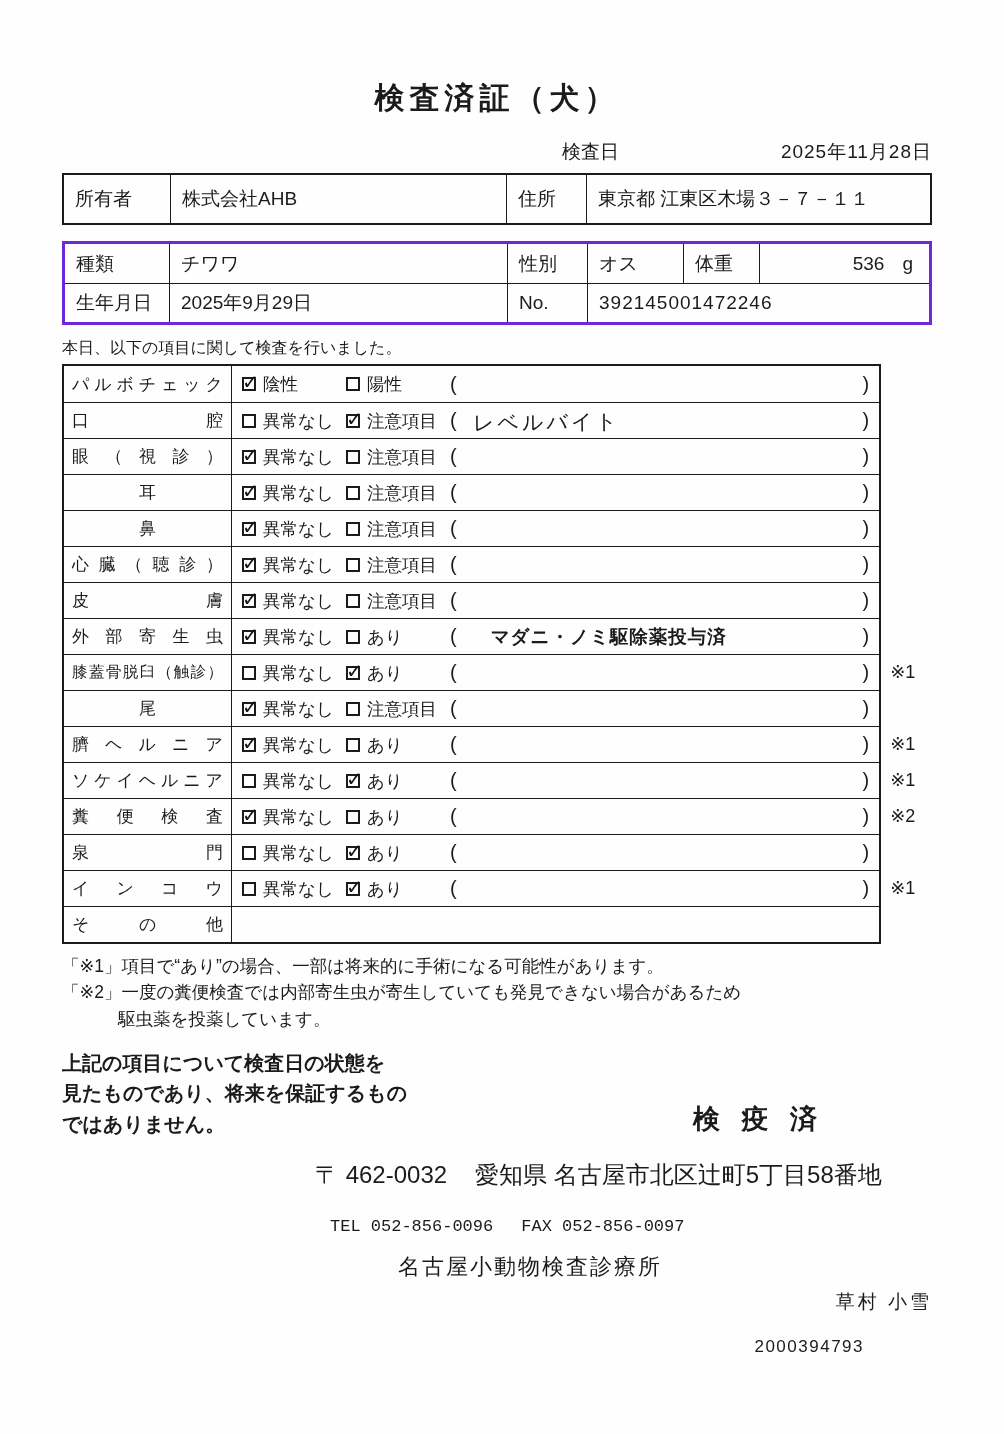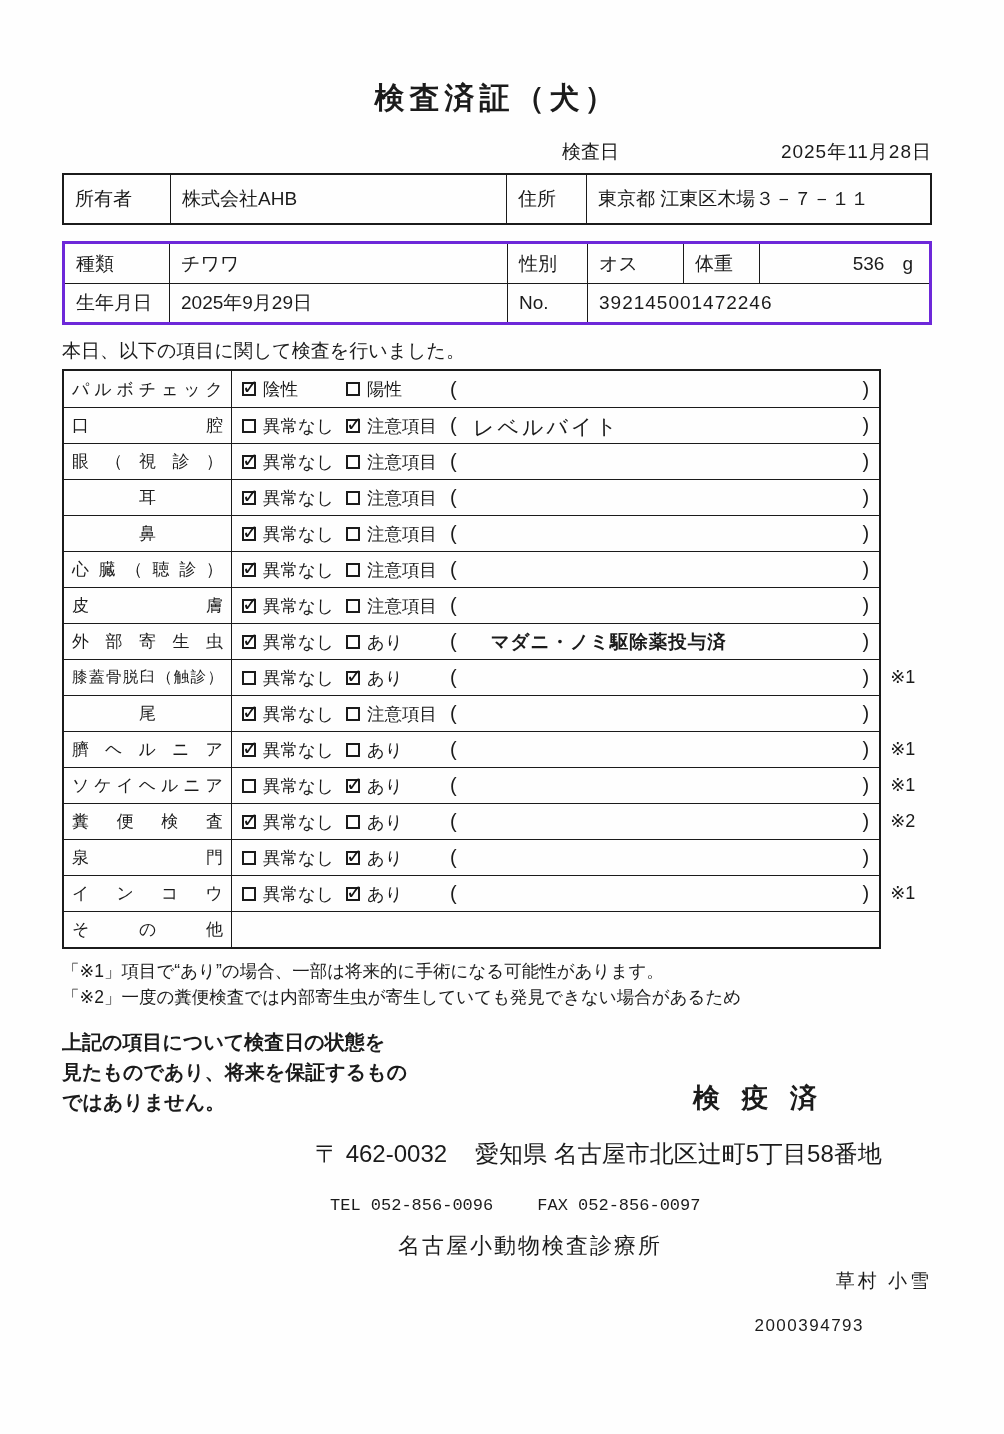--- a/index.html
+++ b/index.html
@@ -31,21 +31,21 @@
   .hcell {
     display:flex; align-items:center; padding:0 11px; font-size:19px;
     border-left:1.5px solid #1b1b1b; overflow:hidden; white-space:nowrap;
   }
   .hcell.first { border-left:none; }
   .hcell.rtop { border-top:1.5px solid #1b1b1b; }
   .hcell.span3 { grid-column:span 3; }
   .hcell.weight { justify-content:flex-end; gap:18px; padding-right:16px; }
   .hcell.num { letter-spacing:1px; }
 
-  .intro { margin-top:13px; font-size:19px; }
+  .intro { margin-top:13px; font-size:16px; }
 
   
   .exam-area { display:flex; margin-top:5px; }
   .exam-table { width:842px; border:2px solid #1b1b1b; }
   .exam-row { display:flex; height:36px; border-top:1.5px solid #1b1b1b; }
   .exam-row:first-child { border-top:none; }
   .cell-label {
     width:168px; border-right:1.5px solid #1b1b1b; padding:0 8px;
     font-size:17px; align-items:center; overflow:hidden; white-space:nowrap;
   }
@@ -74,21 +74,21 @@
   
   .footnotes { margin-top:9px; font-size:17.5px; line-height:1.5; }
   .footnotes .indent { padding-left:56px; }
   .bottom-row { display:flex; margin-top:16px; }
   .disclaimer { font-size:20px; font-weight:700; line-height:1.52; white-space:pre-line; }
   .stamp {
     margin-left:auto; margin-right:108px; align-self:flex-end;
     font-size:27px; font-weight:700; letter-spacing:7px; margin-bottom:2px;
   }
   .addr-row { margin-top:20px; padding-left:253px; font-size:24px; display:flex; gap:28px; white-space:nowrap; }
-  .tel-row { margin-top:26px; padding-left:268px; font-size:17px; font-family:"Liberation Mono","DejaVu Sans Mono",monospace; display:flex; gap:44px; }
+  .tel-row { margin-top:26px; padding-left:268px; font-size:17px; font-family:"Liberation Mono","DejaVu Sans Mono",monospace; display:flex; gap:28px; }
   .clinic-name { margin-top:16px; padding-left:336px; font-size:22px; letter-spacing:2px; }
   .examiner { margin-top:7px; padding-left:408px; font-size:19px; letter-spacing:3px;text-align:right; }
   .doc-number { margin-top:22px; text-align:right; padding-right:68px; font-size:17px; letter-spacing:1.5px; }
 </style>
 </head>
 <body>
 
 <div class="page">
 
   <div class="title">検査済証（犬）</div>
@@ -484,20 +484,21 @@
       <div class="mark-slot">※2</div>
       <div class="mark-slot"></div>
       <div class="mark-slot">※1</div>
       <div class="mark-slot"></div>
     </div>
   </div>
 
   <div class="footnotes">
     <div>「※1」項目で“あり”の場合、一部は将来的に手術になる可能性があります。</div>
     <div>「※2」一度の糞便検査では内部寄生虫が寄生していても発見できない場合があるため</div>
+    <div class="indent">駆虫薬を投薬しています。</div>
   </div>
 
   <div class="bottom-row">
     <div class="disclaimer">上記の項目について検査日の状態を
 見たものであり、将来を保証するもの
 ではありません。</div>
     <div class="stamp">検 疫 済</div>
   </div>
 
   <div class="addr-row">

